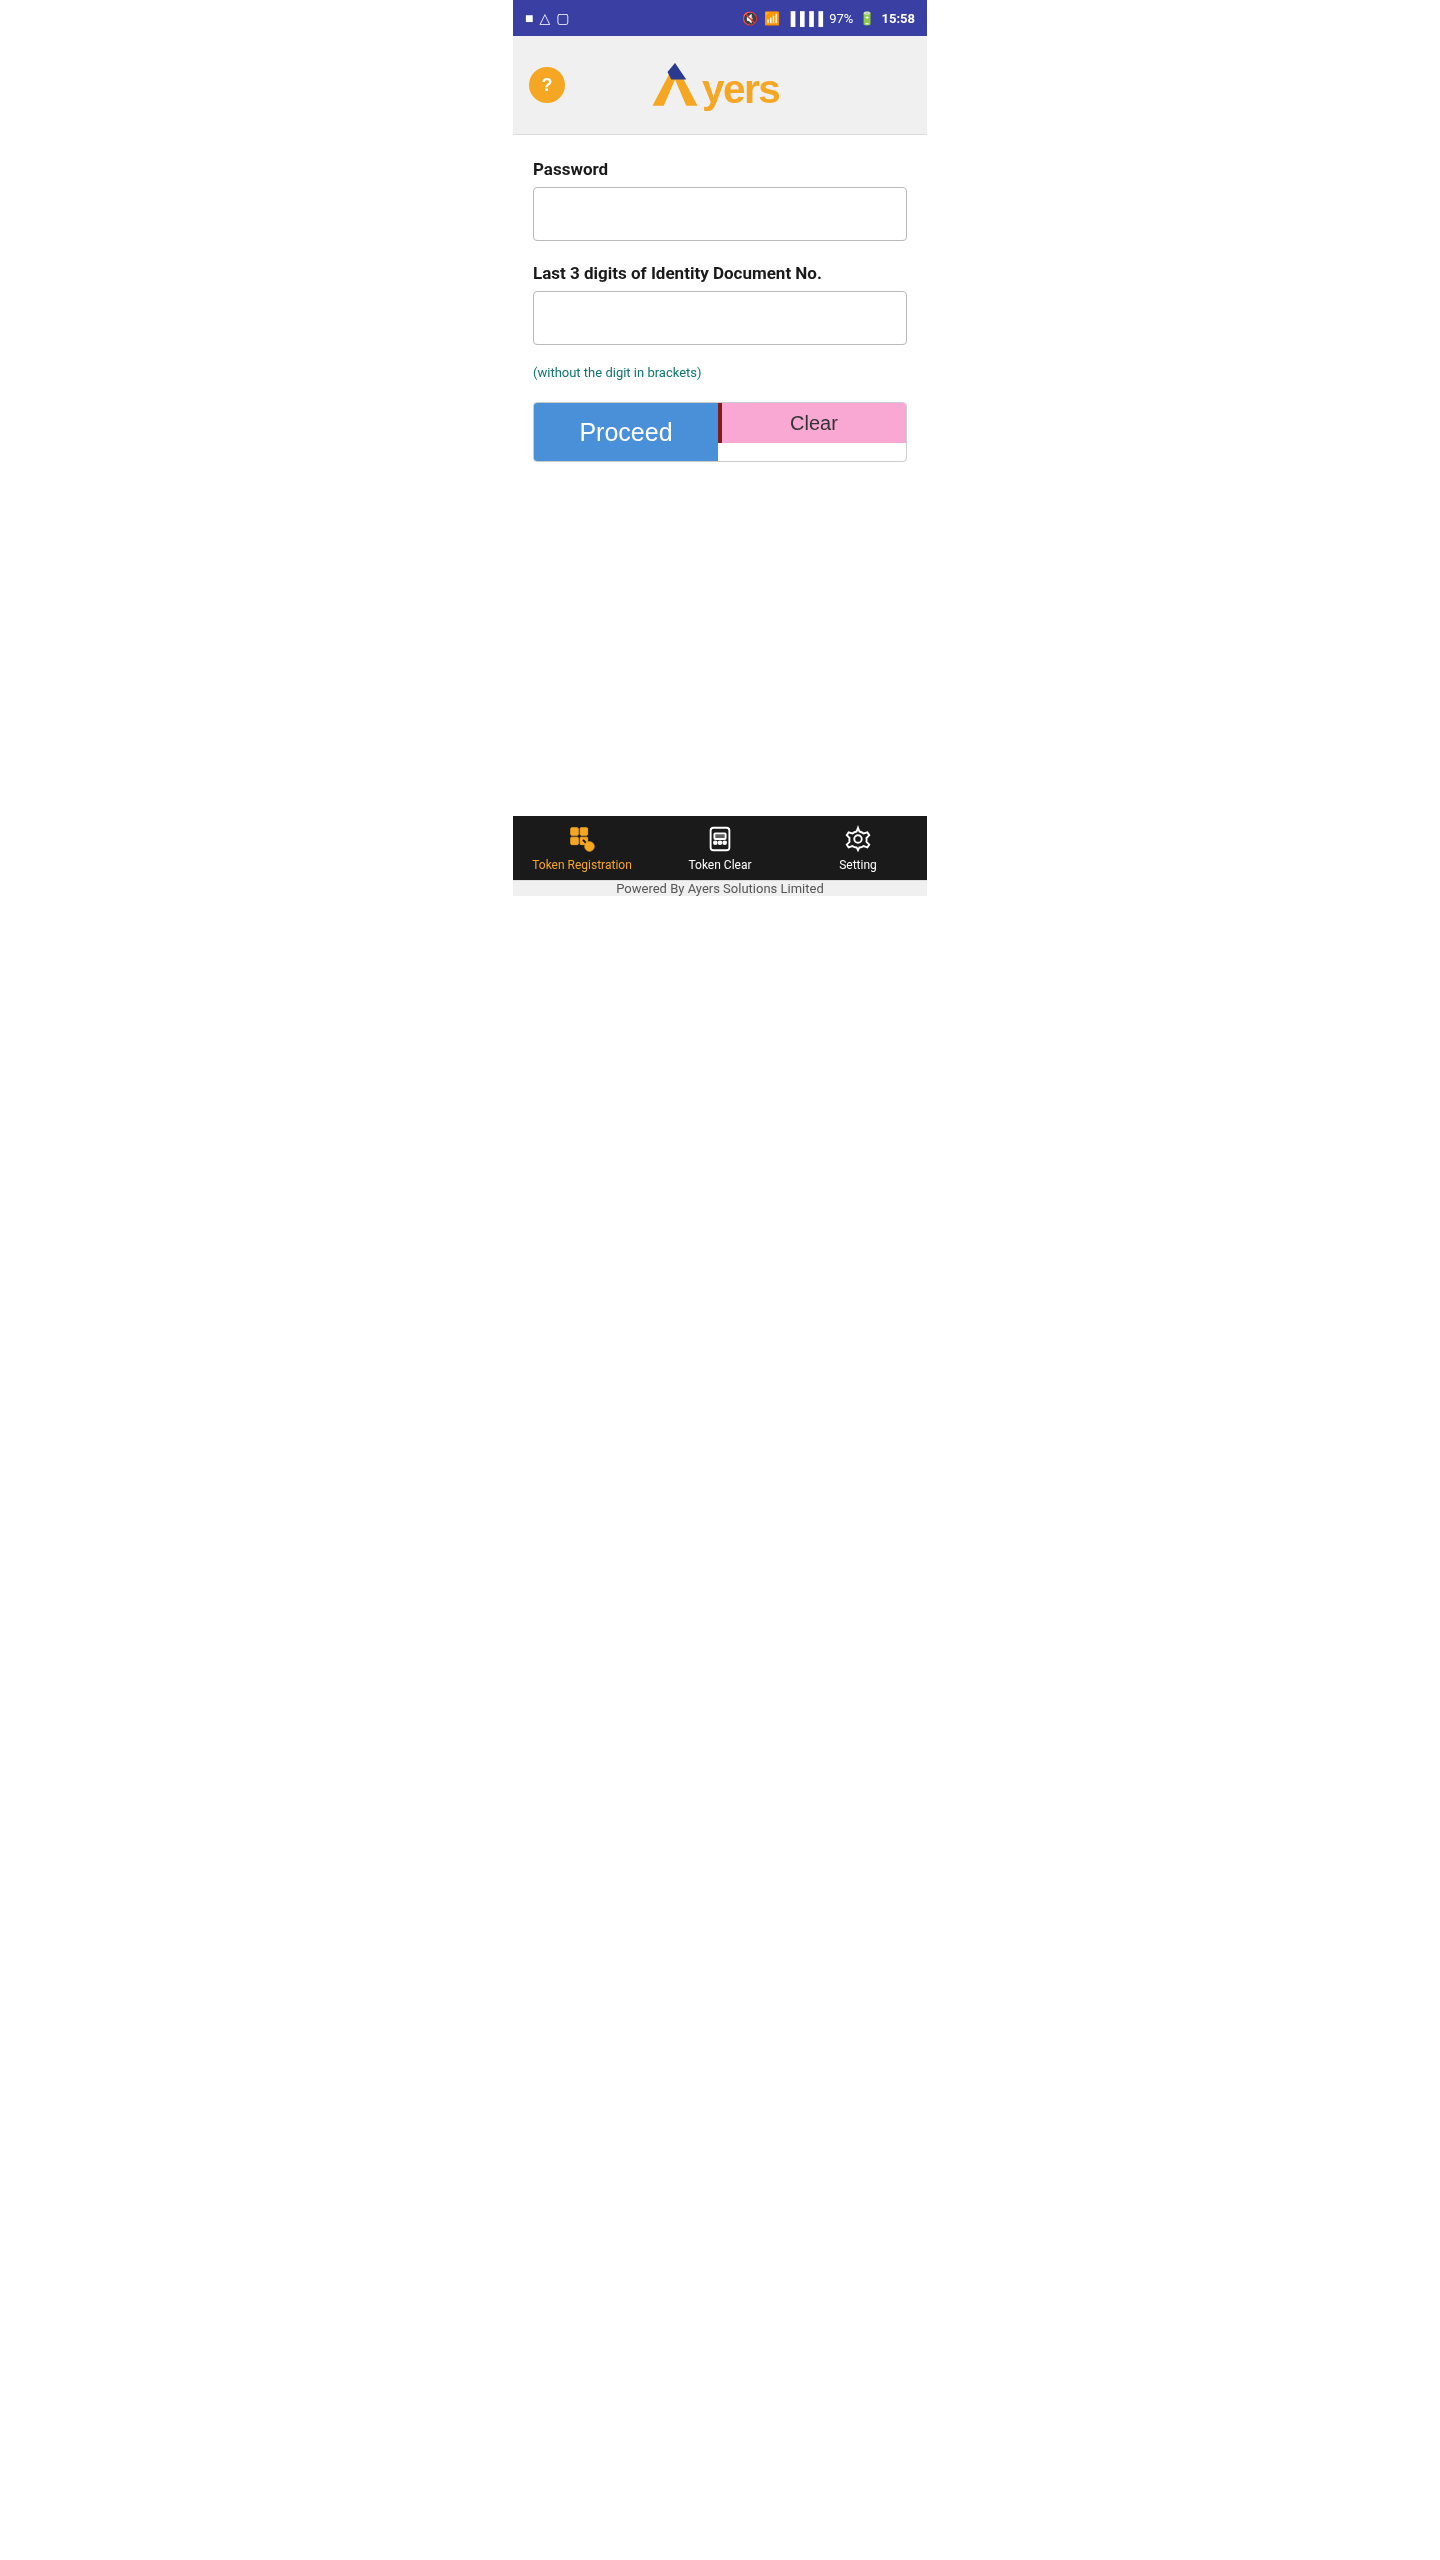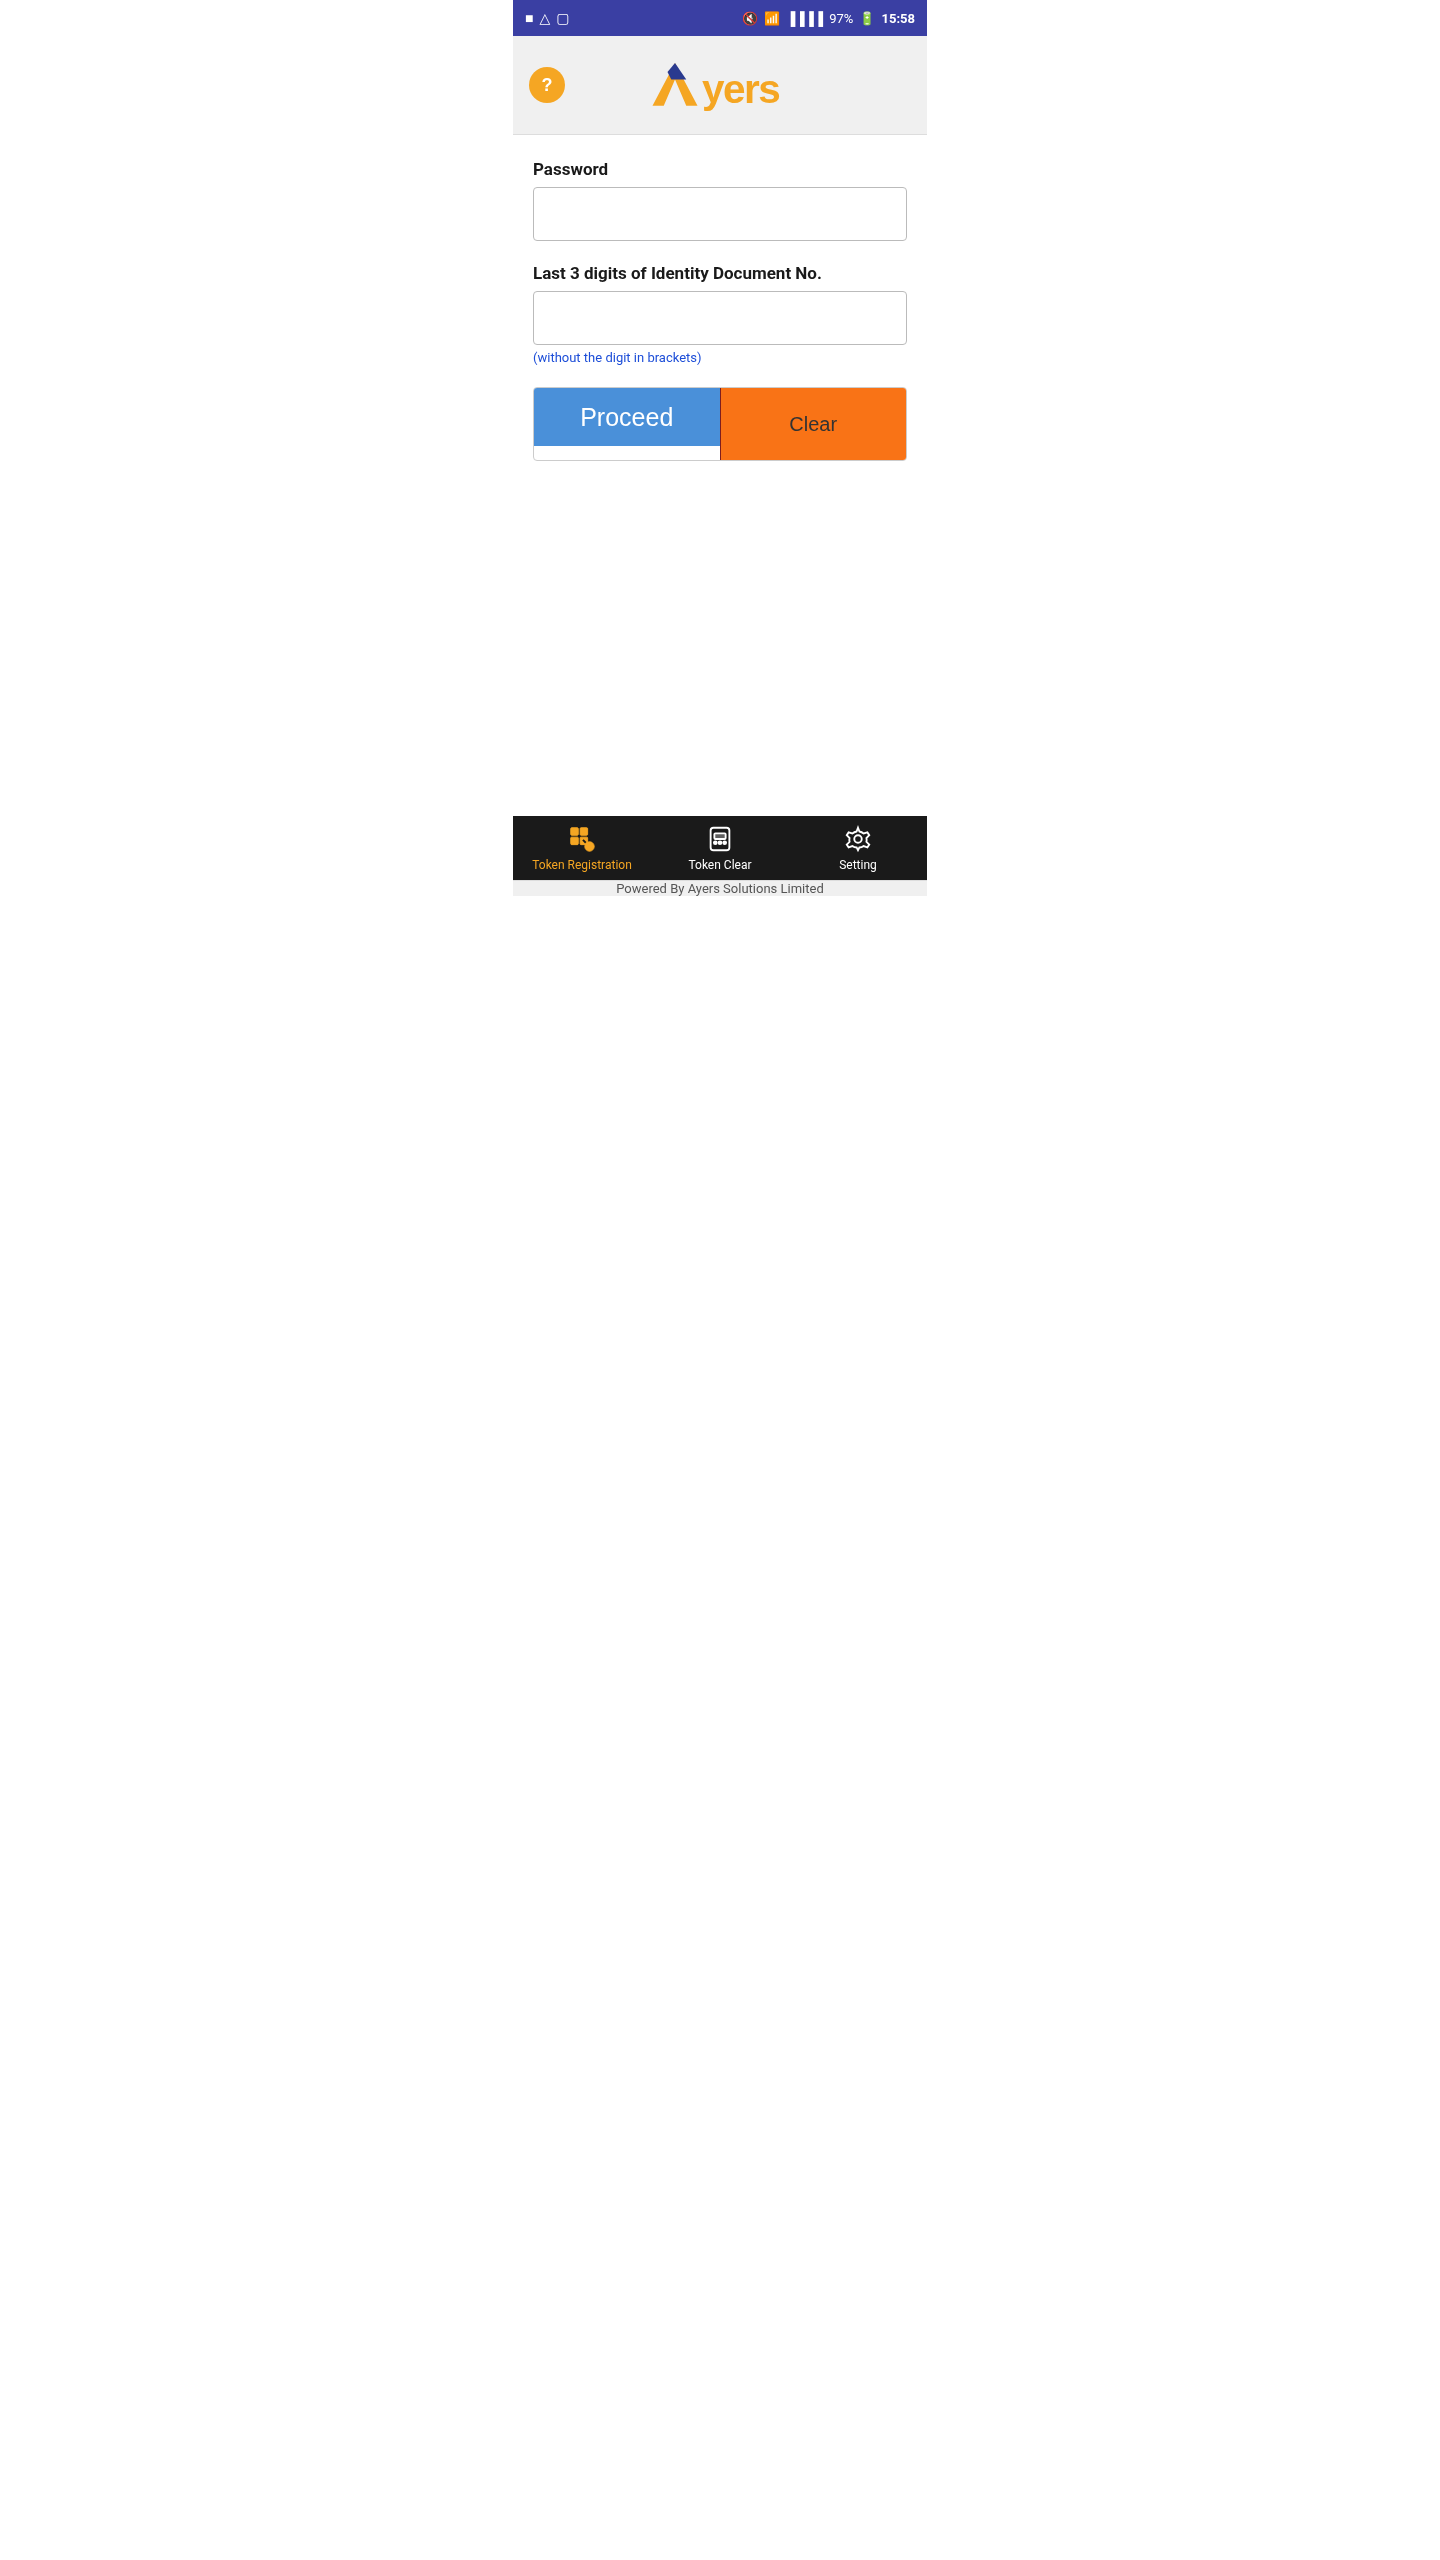--- a/index.html
+++ b/index.html
@@ -102,22 +102,22 @@
       border: 1px solid #bbb;
       border-radius: 4px;
       padding: 0 12px;
       font-size: 16px;
       background: #fff;
       outline: none;
     }
 
     .field-hint {
       font-size: 13px;
-      color: #1d4ed8;
-      margin-top: 5px;
+      color: #0f766e;
+      margin-top: 20px;
     }
 
     
     .button-row {
       display: flex;
       border-radius: 4px;
       overflow: hidden;
       margin-top: 8px;
       border: 1px solid #ccc;
     }
@@ -126,28 +126,28 @@
       height: 58px;
       background: #4a90d9;
       color: #fff;
       font-size: 25px;
       font-weight: 500;
       border: none;
       cursor: pointer;
     }
     .btn-clear {
       flex: 1;
-      height: 72px;
-      background: #f97316;
+      height: 40px;
+      background: #f9a8d4;
       color: #333;
       font-size: 20px;
       font-weight: 400;
       border: none;
       cursor: pointer;
-      border-left: 1px solid #7f1d1d;
+      border-left: 4px solid #7f1d1d;
     }
 
     
     .bottom-nav {
       background: #1a1a1a;
       display: flex;
       align-items: stretch;
       height: 64px;
     }
     .nav-item {

